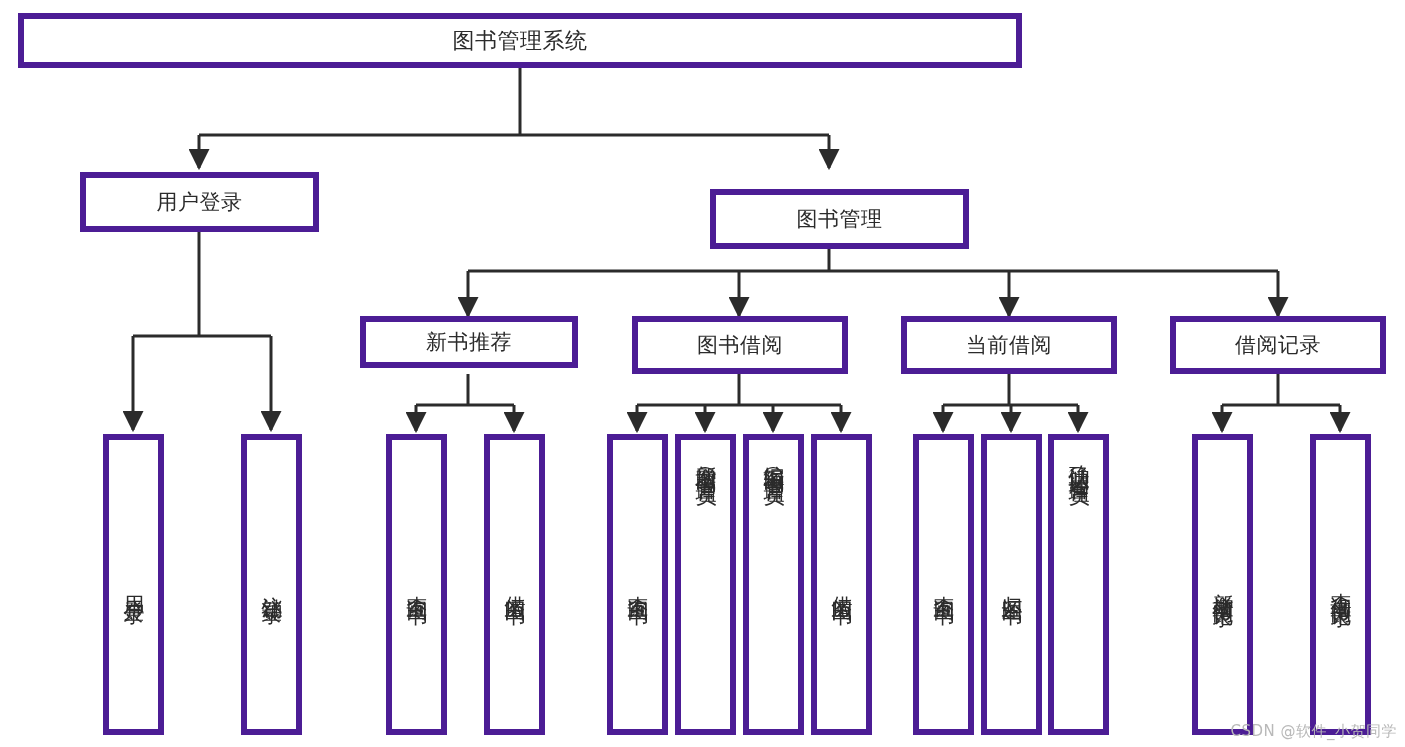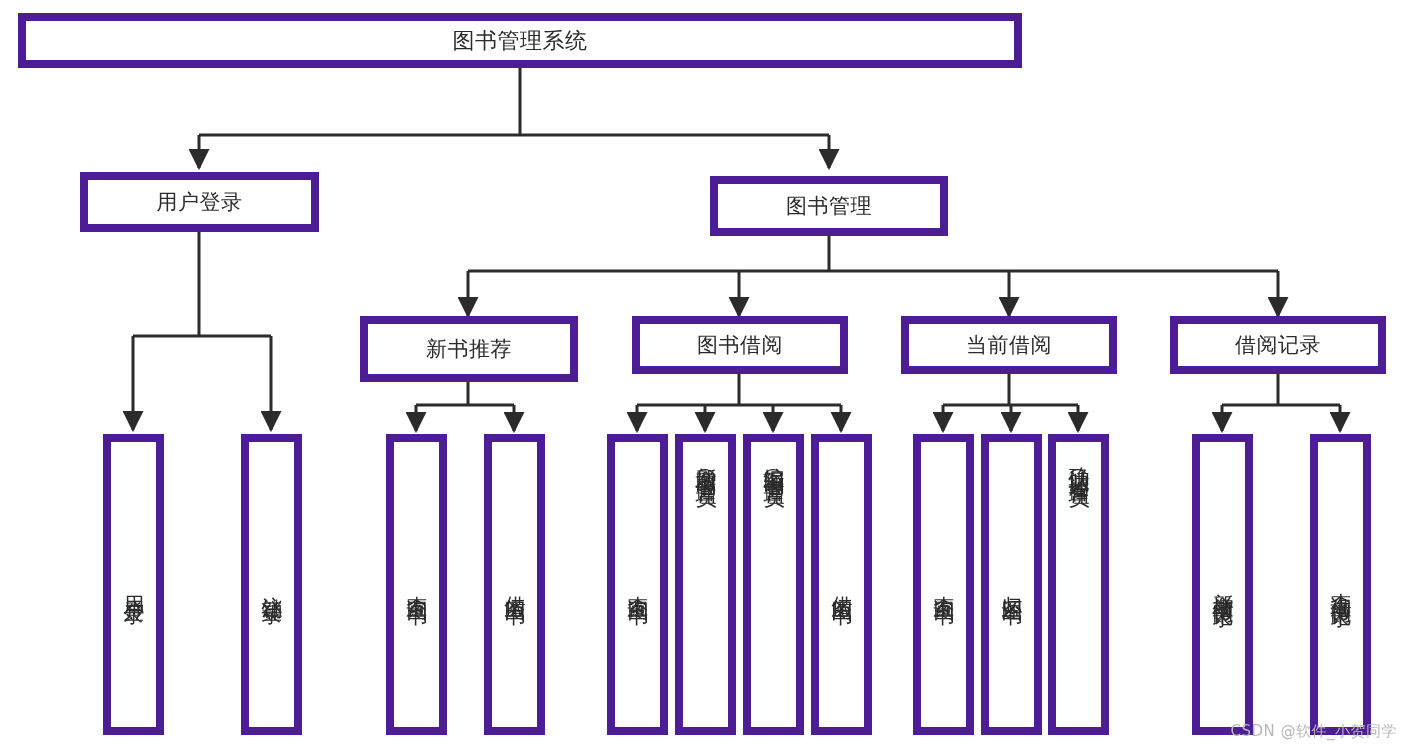--- a/index.html
+++ b/index.html
@@ -23,21 +23,21 @@
     left: 0;
     top: 0;
     width: 1405px;
     height: 747px;
     pointer-events: none;
   }
   .node {
     position: absolute;
     box-sizing: border-box;
     background: #ffffff;
-    border: 8px solid #4c1d95;
+    border: 6px solid #4c1d95;
     display: flex;
     align-items: center;
     justify-content: center;
     color: #1a1a1a;
   }
   .node-label {
     font-size: 21px;
     line-height: 1.15;
     letter-spacing: 0.5px;
     white-space: nowrap;
@@ -136,25 +136,25 @@
   </svg>
 
   <div class="node h root" style="left:18px; top:13px; width:1004px; height:55px;">
     <span class="node-label">图书管理系统</span>
   </div>
 
   <div class="node h" style="left:80px; top:172px; width:239px; height:60px;">
     <span class="node-label">用户登录</span>
   </div>
 
-  <div class="node h" style="left:710px; top:176px; width:238px; height:60px;text-align:right;">
+  <div class="node h" style="left:710px; top:189px; width:259px; height:60px;text-align:right;">
     <span class="node-label">图书管理</span>
   </div>
 
-  <div class="node h" style="left:360px; top:316px; width:218px; height:66px;">
+  <div class="node h" style="left:360px; top:316px; width:218px; height:52px;">
     <span class="node-label">新书推荐</span>
   </div>
 
   <div class="node h" style="left:632px; top:316px; width:216px; height:58px;">
     <span class="node-label">图书借阅</span>
   </div>
 
   <div class="node h" style="left:901px; top:316px; width:216px; height:58px;">
     <span class="node-label">当前借阅</span>
   </div>

